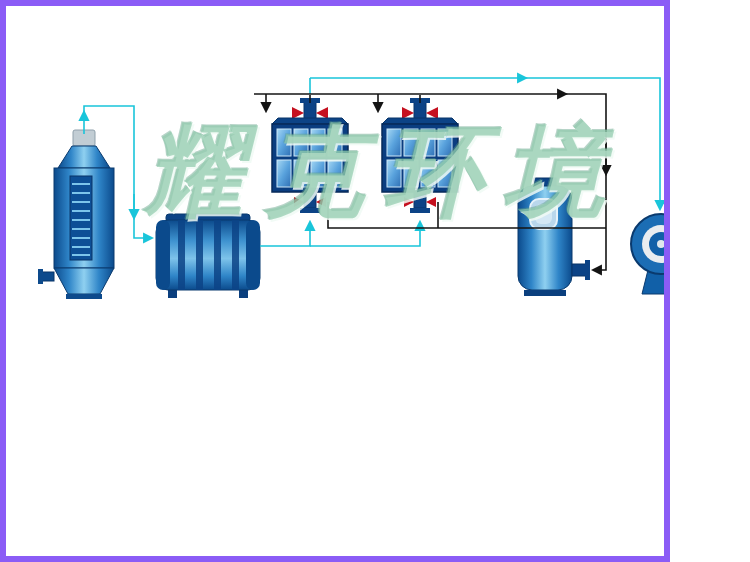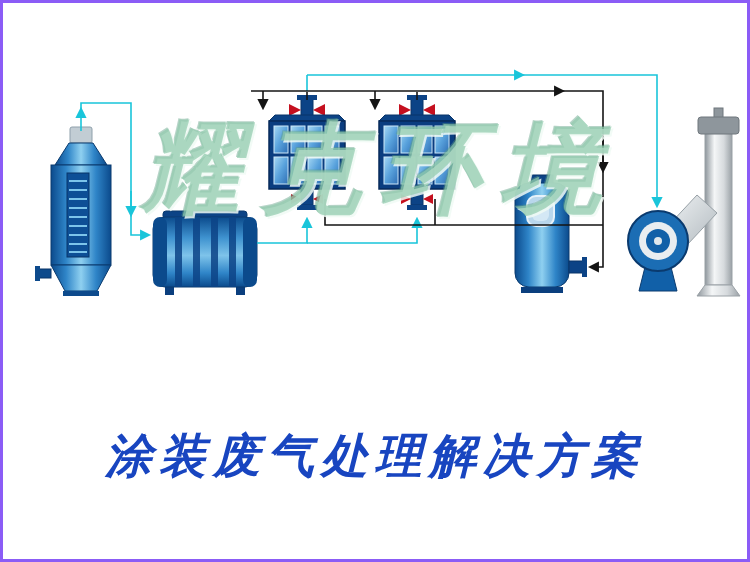--- a/index.html
+++ b/index.html
@@ -1,18 +1,18 @@
 <!DOCTYPE html>
 <html><head>
 <meta charset="utf-8">
 <style>
   html,body{margin:0;padding:0;background:#ffffff;}
   .stage{
-    position:relative;width:750px;height:562px;background:#ffffff;
-    border:3px solid #8b5cf6;box-sizing:border-box;overflow:hidden;
+    position:relative;width:670px;height:562px;background:#ffffff;
+    border:6px solid #8b5cf6;box-sizing:border-box;overflow:hidden;
     font-family:"Liberation Serif", serif;
   }
   .diagram-svg{position:absolute;left:0;top:0;z-index:1;}
   .watermark{
     position:absolute;left:138px;top:112px;z-index:3;
     font-family:"Liberation Serif", serif;
     font-size:100px;font-weight:bold;font-style:italic;
     letter-spacing:20px;line-height:1.1;
     color:rgba(144,203,173,0.70);
     text-shadow:2px 2px 0 rgba(240,250,245,0.85), -1px -1px 0 rgba(96,160,132,0.45);
@@ -186,15 +186,14 @@
       <path d="M600 132 V168" marker-end="url(#aB)"></path>
       <path d="M260 88 V105" marker-end="url(#aB)"></path>
       <path d="M372 88 V105" marker-end="url(#aB)"></path>
       <path d="M322 196 V222 H600"></path>
       <path d="M432 196 V222"></path>
     </g>
   </svg>
 
   <div class="watermark">耀克环境</div>
 
-  <div class="title">涂装废气处理解决方案</div>
 
 </div>
 
 </body></html>

